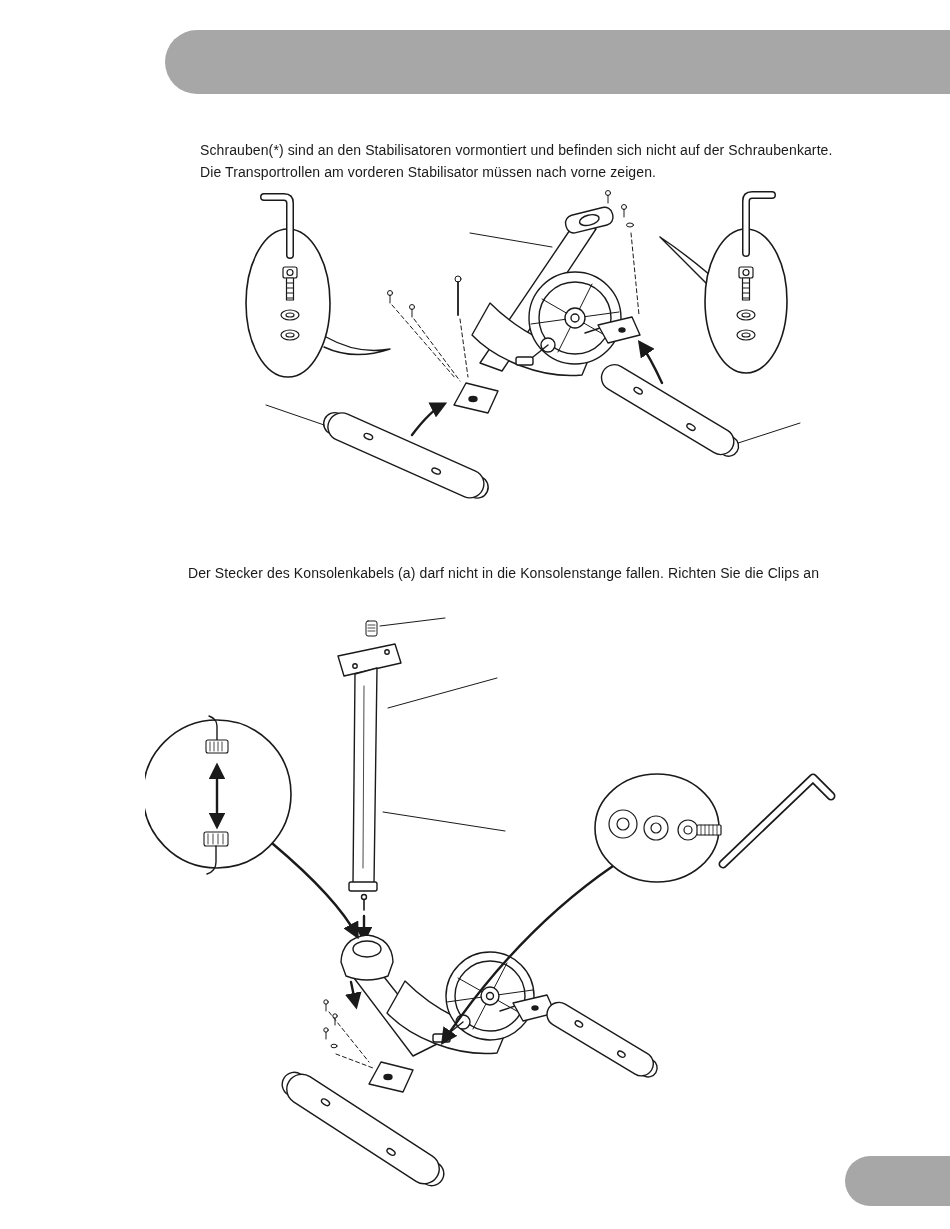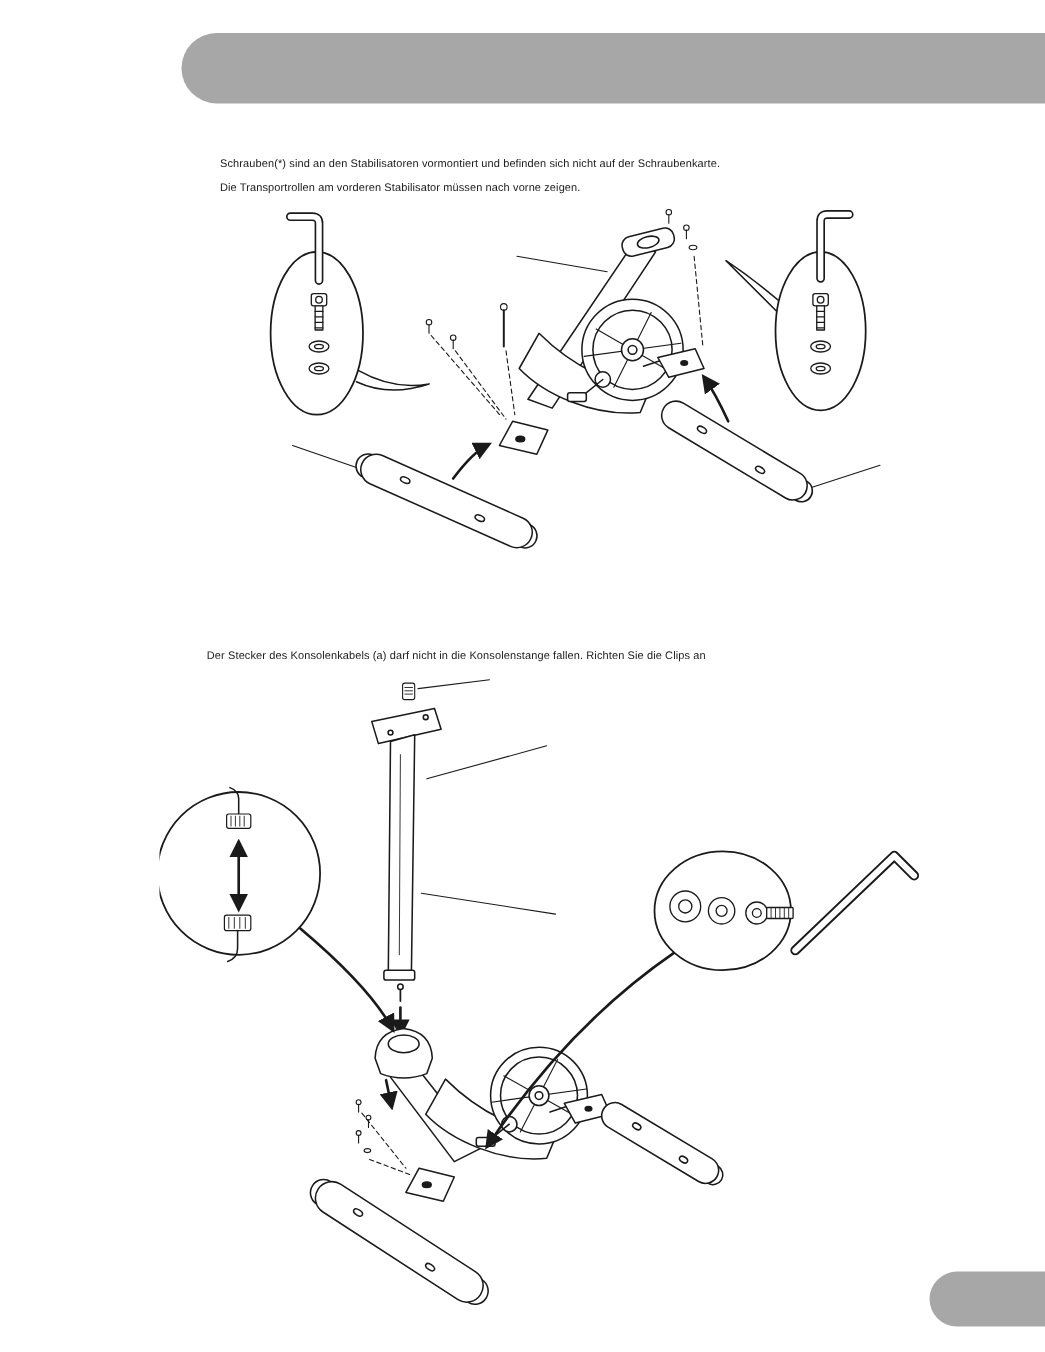--- a/index.html
+++ b/index.html
@@ -3,23 +3,23 @@
 <meta charset="utf-8">
 <style>
   *{margin:0;padding:0;box-sizing:border-box}
   html,body{background:#fff}
   body{width:950px;height:1229px;position:relative;overflow:hidden;
        font-family:"Liberation Sans",sans-serif;color:#1a1a1a}
   .header-bar{position:absolute;left:165px;top:30px;width:785px;height:64px;
        background:#a7a7a7;border-radius:32px 0 0 32px}
   .corner-tab{position:absolute;left:845px;top:1156px;width:105px;height:50px;
        background:#a7a7a7;border-radius:25px 0 0 25px}
-  .para{position:absolute;font-size:10px;line-height:22px;letter-spacing:.1px}
+  .para{position:absolute;font-size:14px;line-height:22px;letter-spacing:.1px}
   .para1{left:200px;top:139px;width:710px}
-  .para2{left:188px;top:586px;width:724px}
+  .para2{left:188px;top:562px;width:724px}
   .illus{position:absolute}
   .illus1{left:240px;top:183px;width:580px;height:345px}
   .illus2{left:145px;top:616px;width:700px;height:600px}
   svg{display:block;width:100%;height:100%}
 </style>
 </head>
 <body>
 
 <div class="header-bar"></div>
 

